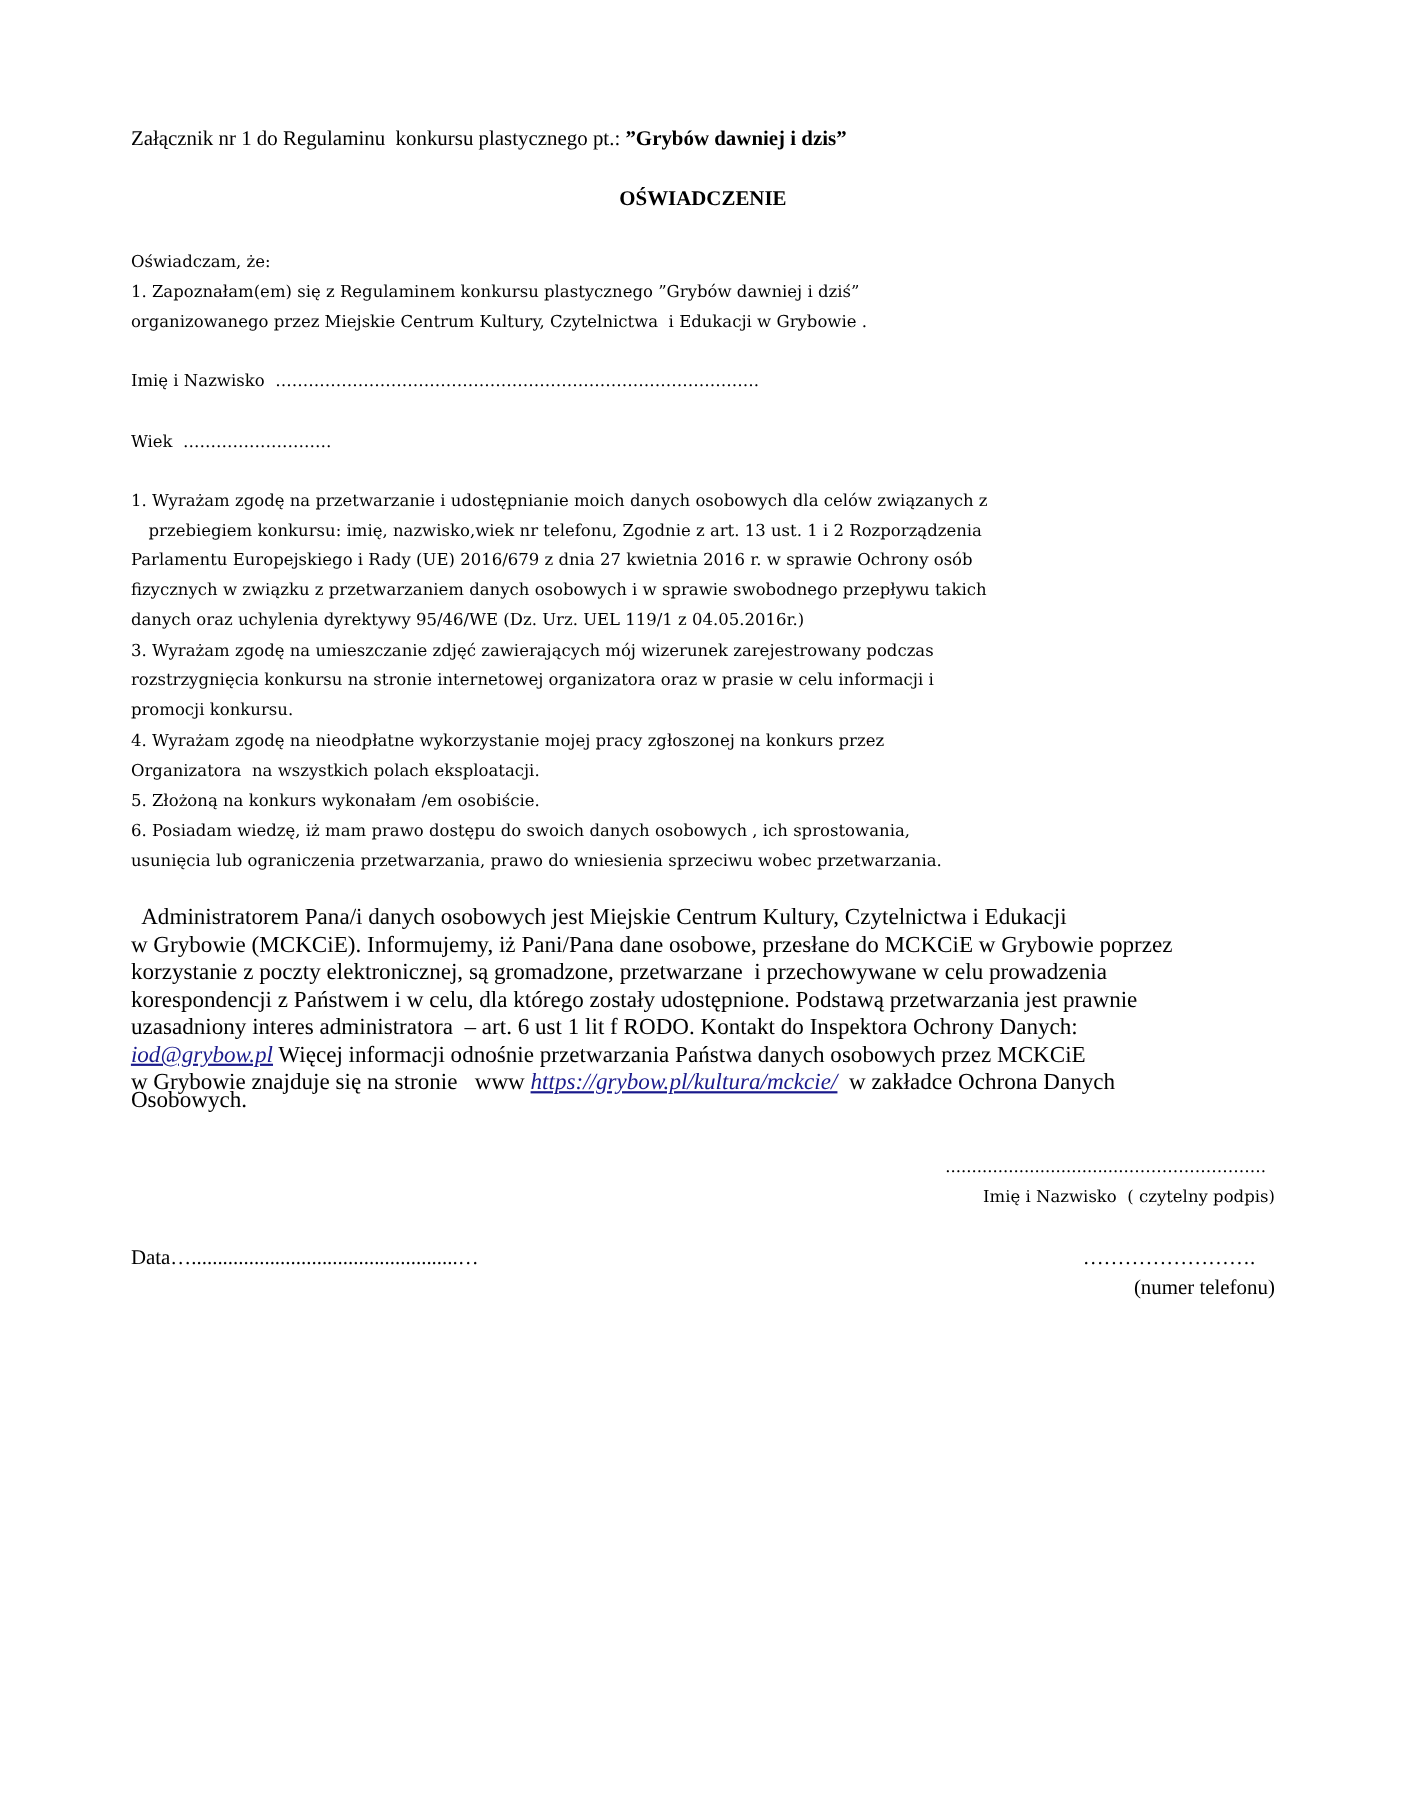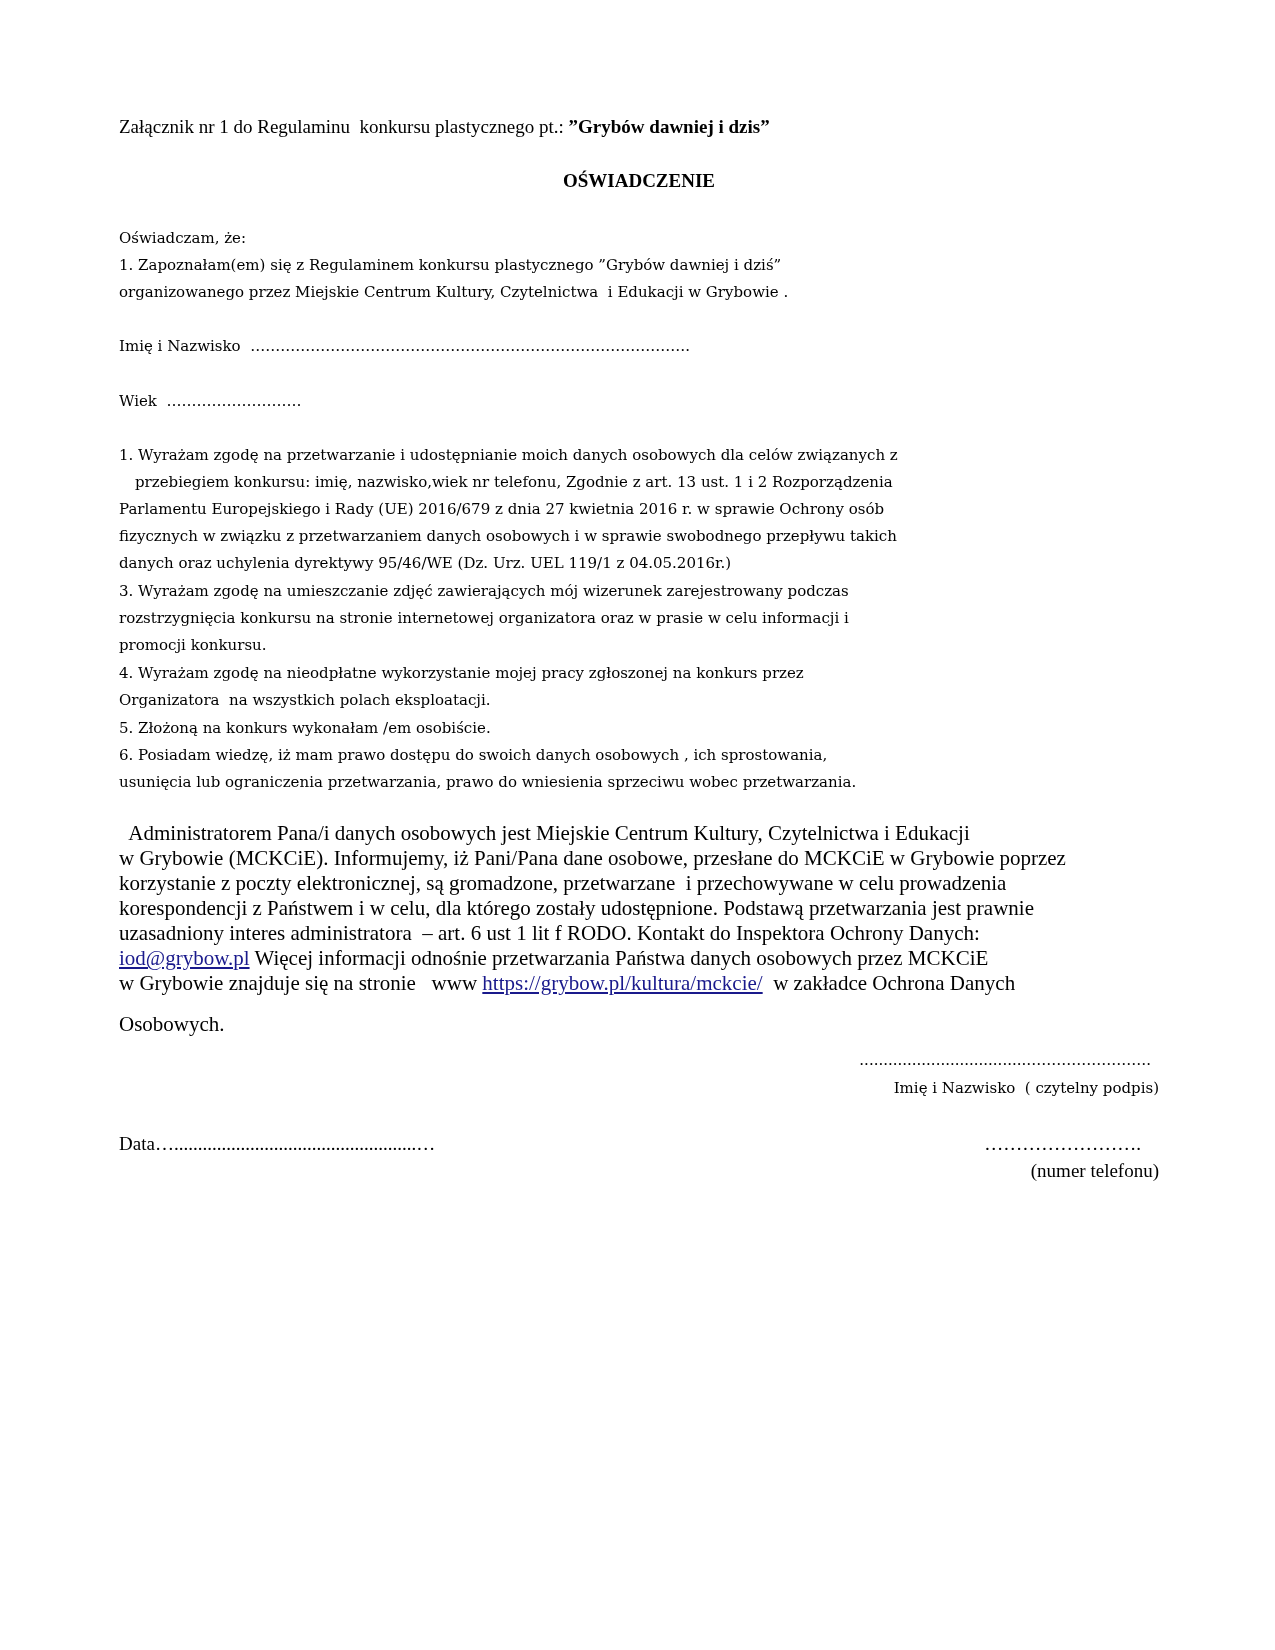--- a/index.html
+++ b/index.html
@@ -5,21 +5,21 @@
   html, body { margin:0; padding:0; background:#ffffff; }
   body { width:1275px; height:1650px; position:relative; overflow:hidden;
          font-family:"Liberation Serif", "DejaVu Serif", serif; color:#000; }
   .page { position:absolute; left:119px; top:0; width:1040px; }
   .line { position:absolute; left:0; white-space:pre; font-size:19px; line-height:28px; }
   .sans { font-family:"DejaVu Serif", "Liberation Serif", serif; font-size:15px; }
   .small { font-size:21px; line-height:26.5px; }
   .bold { font-weight:bold; }
   .center { width:1040px; text-align:center; }
   .right { width:1040px; text-align:right; }
-  a.link { color:#1a1a8c; text-decoration:underline; }
+  a.link { color:#1a1a8c; font-style:italic; text-decoration:underline; }
 </style>
 </head>
 <body>
 
 <div class="page">
 
   <div class="line" style="top:113px;"><span>Załącznik nr 1 do Regulaminu  konkursu plastycznego pt.: </span><span class="bold">”Grybów dawniej i dzis”</span></div>
 
   <div class="line bold center" style="top:167px;">OŚWIADCZENIE</div>
 
@@ -48,21 +48,21 @@
   </div>
 
   <div>
     <div class="line small" style="top:820px;">  Administratorem Pana/i danych osobowych jest Miejskie Centrum Kultury, Czytelnictwa i Edukacji</div>
     <div class="line small" style="top:845px;">w Grybowie (MCKCiE). Informujemy, iż Pani/Pana dane osobowe, przesłane do MCKCiE w Grybowie poprzez</div>
     <div class="line small" style="top:870px;">korzystanie z poczty elektronicznej, są gromadzone, przetwarzane  i przechowywane w celu prowadzenia</div>
     <div class="line small" style="top:895px;">korespondencji z Państwem i w celu, dla którego zostały udostępnione. Podstawą przetwarzania jest prawnie</div>
     <div class="line small" style="top:920px;">uzasadniony interes administratora  – art. 6 ust 1 lit f RODO. Kontakt do Inspektora Ochrony Danych:</div>
     <div class="line small" style="top:945px;"><a class="link">iod@grybow.pl</a><span> Więcej informacji odnośnie przetwarzania Państwa danych osobowych przez MCKCiE</span></div>
     <div class="line small" style="top:970px;"><span>w Grybowie znajduje się na stronie   www </span><a class="link">https://grybow.pl/kultura/mckcie/</a><span>  w zakładce Ochrona Danych</span></div>
-    <div class="line small" style="top:1011px;">Osobowych.</div>
+    <div class="line small" style="top:986px;">Osobowych.</div>
   </div>
 
   <div class="line right sans" style="top:1046px; padding-right:8px; box-sizing:border-box;">...................................…………………….</div>
   <div class="line right sans" style="top:1074px;">Imię i Nazwisko  ( czytelny podpis)</div>
 
   <div class="line" style="top:1130px;"><span>Data</span><span>…...................................................…</span></div>
   <div class="line right" style="top:1130px; padding-right:18px; box-sizing:border-box;">…………………….</div>
   <div class="line right" style="top:1157px;">(numer telefonu)</div>
 
 </div>

